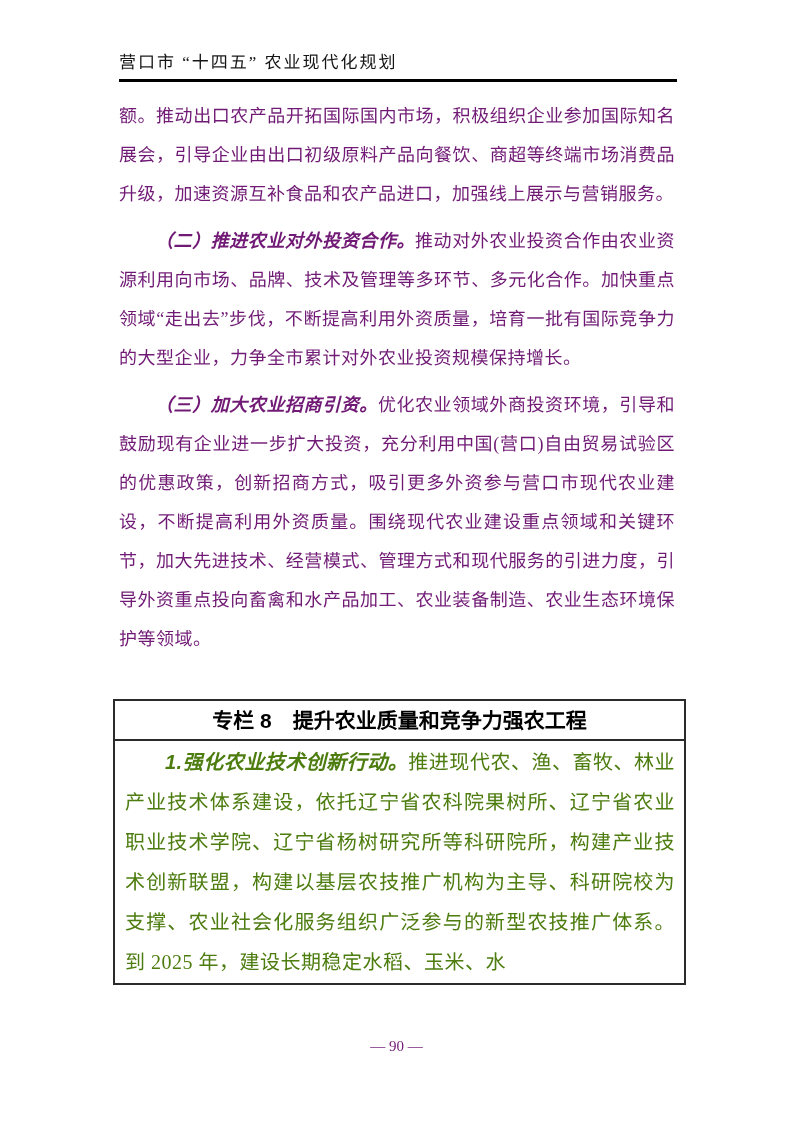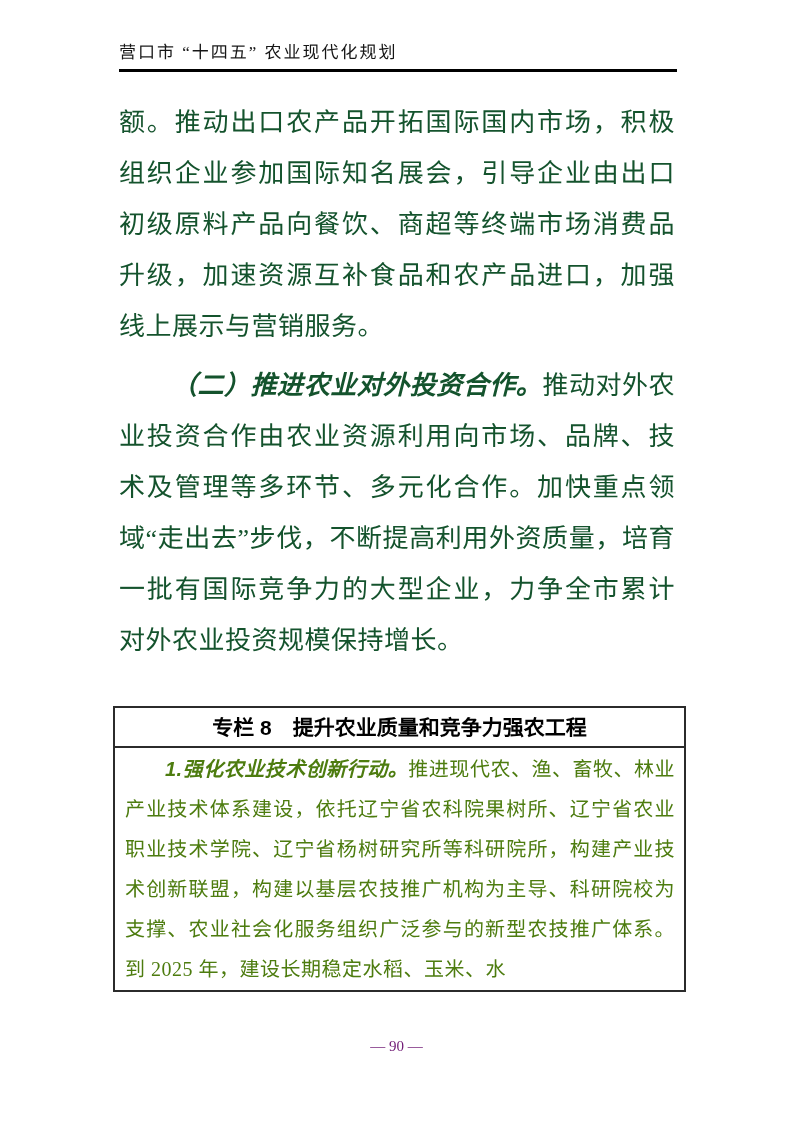--- a/index.html
+++ b/index.html
@@ -12,21 +12,21 @@
     background: #ffffff;
     color: #111111;
     font-family: "Liberation Serif", "DejaVu Serif", serif;
     overflow: hidden;
   }
   
   .header {
     position: absolute;
     left: 119px;
     width: 558px;
-    top: 40px;
+    top: 50px;
   }
   .header-title {
     font-size: 17px;
     letter-spacing: 2px;
     line-height: 26px;
     color: #161616;
     white-space: nowrap;
   }
   .header-rule {
     margin-top: 3px;
@@ -35,25 +35,25 @@
     border-bottom: 2px solid #000000;
   }
   
   .content {
     position: absolute;
     left: 119px;
     width: 556px;
     top: 97px;
   }
   .content p {
-    font-size: 26px;
-    line-height: 51px;
+    font-size: 18px;
+    line-height: 39px;
     text-align: justify;
     letter-spacing: 0.5px;
-    color: #14532d;
+    color: #701a75;
   }
   .content p.indent { text-indent: 2em; }
   .content p + p { margin-top: 8px; }
   .lead { font-weight: bold; font-family: "Liberation Sans", "DejaVu Sans", sans-serif; font-style: italic; }
   
   .callout {
     margin-top: 40px;
     margin-left: -6px;
     width: 573px;
     border: 2px solid #2b2b2b;
@@ -102,20 +102,23 @@
     <div class="header-rule"></div>
   </div>
 
   <div class="content">
     <p>
       <span class="lead"></span><span>额。推动出口农产品开拓国际国内市场，积极组织企业参加国际知名展会，引导企业由出口初级原料产品向餐饮、商超等终端市场消费品升级，加速资源互补食品和农产品进口，加强线上展示与营销服务。</span>
     </p>
     <p class="indent">
       <span class="lead">（二）推进农业对外投资合作。</span><span>推动对外农业投资合作由农业资源利用向市场、品牌、技术及管理等多环节、多元化合作。加快重点领域“走出去”步伐，不断提高利用外资质量，培育一批有国际竞争力的大型企业，力争全市累计对外农业投资规模保持增长。</span>
     </p>
+    <p class="indent">
+      <span class="lead">（三）加大农业招商引资。</span><span>优化农业领域外商投资环境，引导和鼓励现有企业进一步扩大投资，充分利用中国(营口)自由贸易试验区的优惠政策，创新招商方式，吸引更多外资参与营口市现代农业建设，不断提高利用外资质量。围绕现代农业建设重点领域和关键环节，加大先进技术、经营模式、管理方式和现代服务的引进力度，引导外资重点投向畜禽和水产品加工、农业装备制造、农业生态环境保护等领域。</span>
+    </p>
 
     <div class="callout">
       <div class="callout-title">专栏 8　提升农业质量和竞争力强农工程</div>
       <div class="callout-body">
         <p>
           <span class="lead">1.强化农业技术创新行动。</span><span>推进现代农、渔、畜牧、林业产业技术体系建设，依托辽宁省农科院果树所、辽宁省农业职业技术学院、辽宁省杨树研究所等科研院所，构建产业技术创新联盟，构建以基层农技推广机构为主导、科研院校为支撑、农业社会化服务组织广泛参与的新型农技推广体系。到 2025 年，建设长期稳定水稻、玉米、水</span>
         </p>
       </div>
     </div>
   </div>

